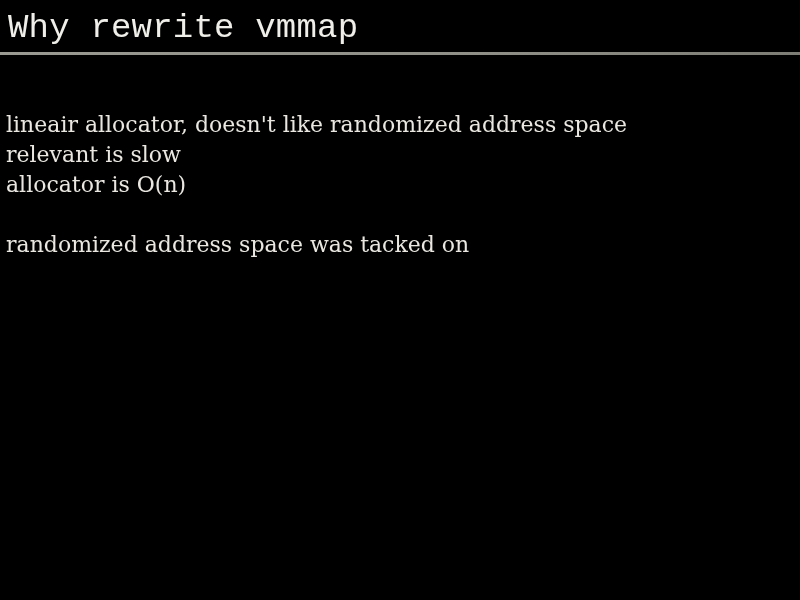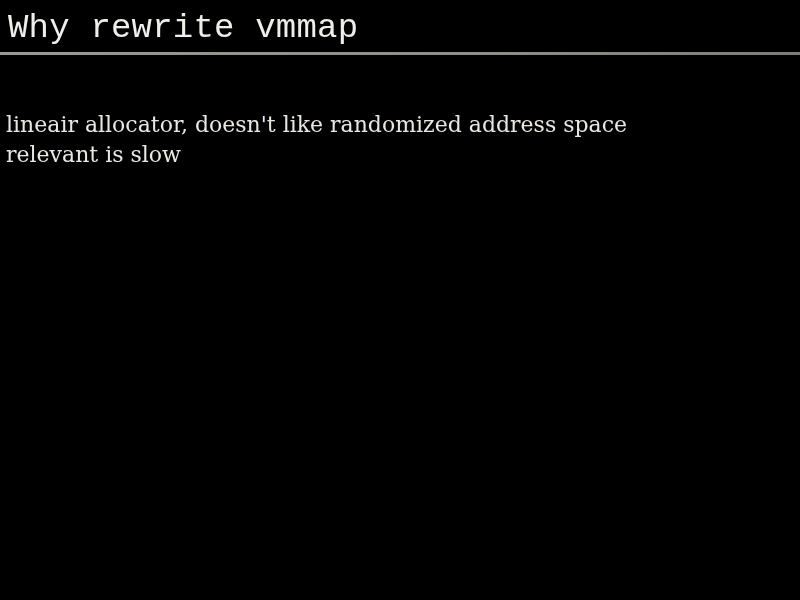--- a/index.html
+++ b/index.html
@@ -63,16 +63,18 @@
 
 <div class="slide">
 
   <div class="slide-title">Why rewrite vmmap</div>
 
   <div class="title-rule"></div>
 
   <div class="body-block">
     <div class="body-line">lineair allocator, doesn't like randomized address space</div>
     <div class="body-line">relevant is slow</div>
+    <div class="body-line">allocator is O(n)</div>
     <div class="body-line blank"></div>
+    <div class="body-line">randomized address space was tacked on</div>
   </div>
 
 </div>
 
 </body></html>

